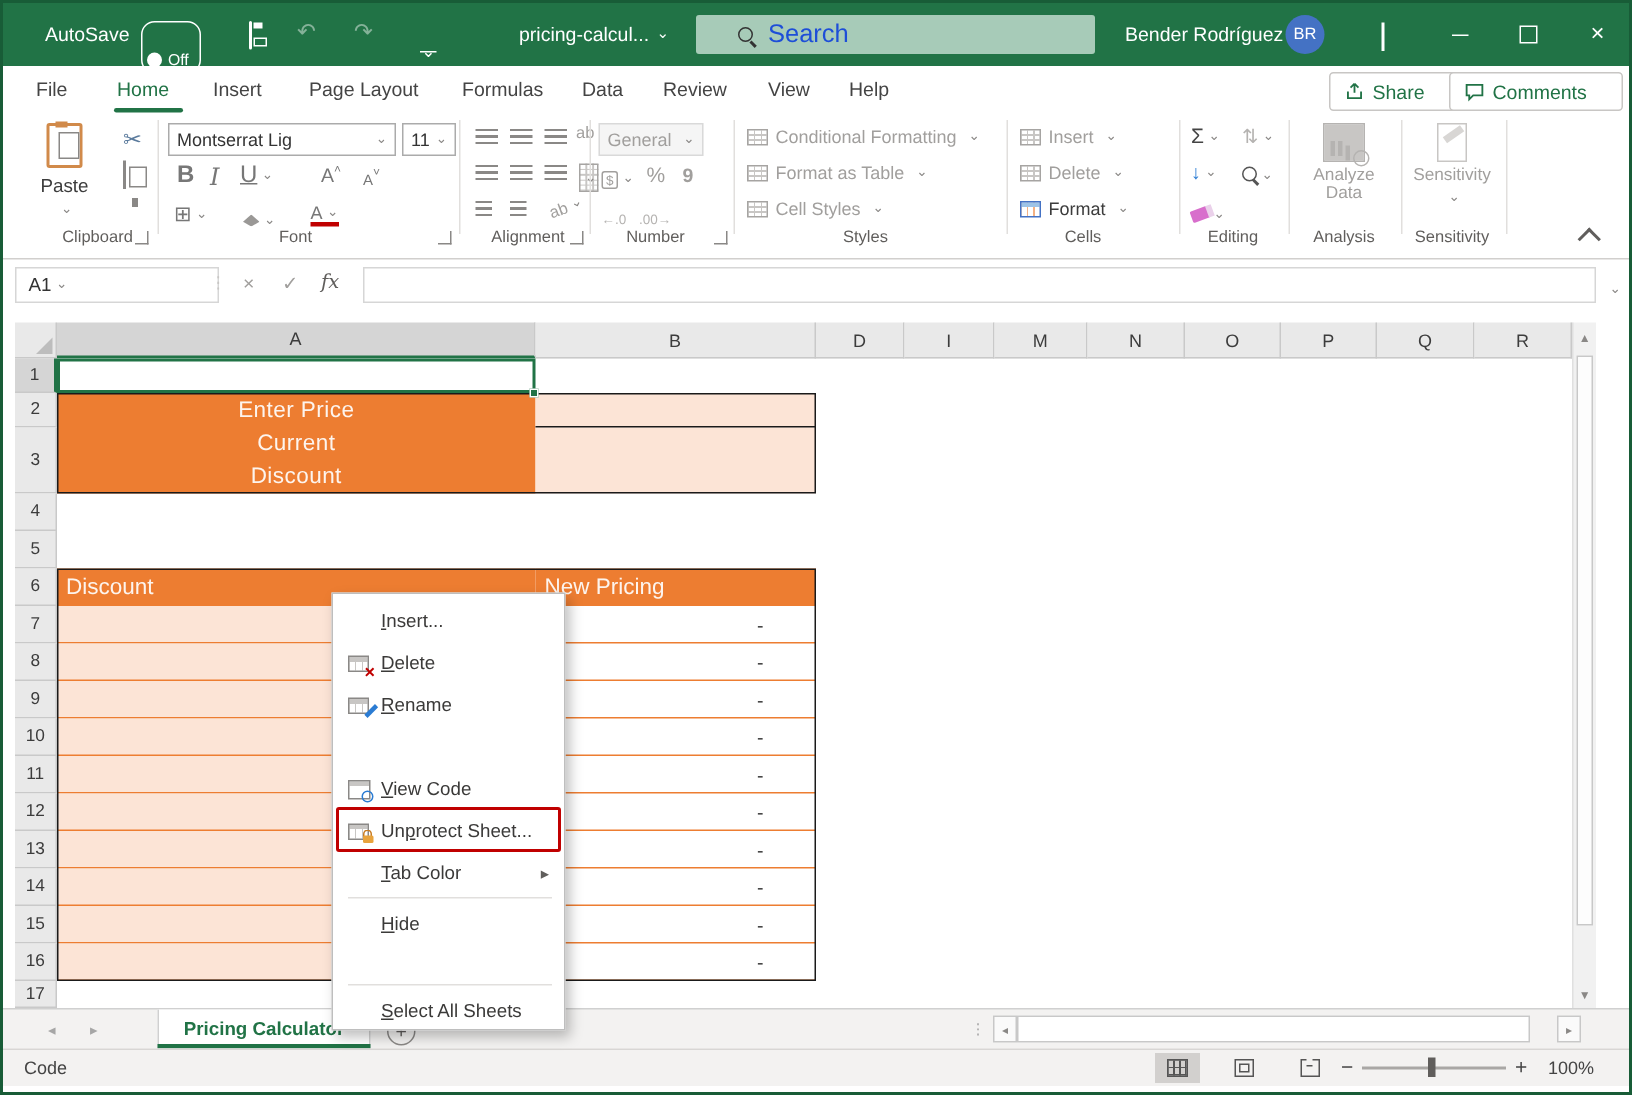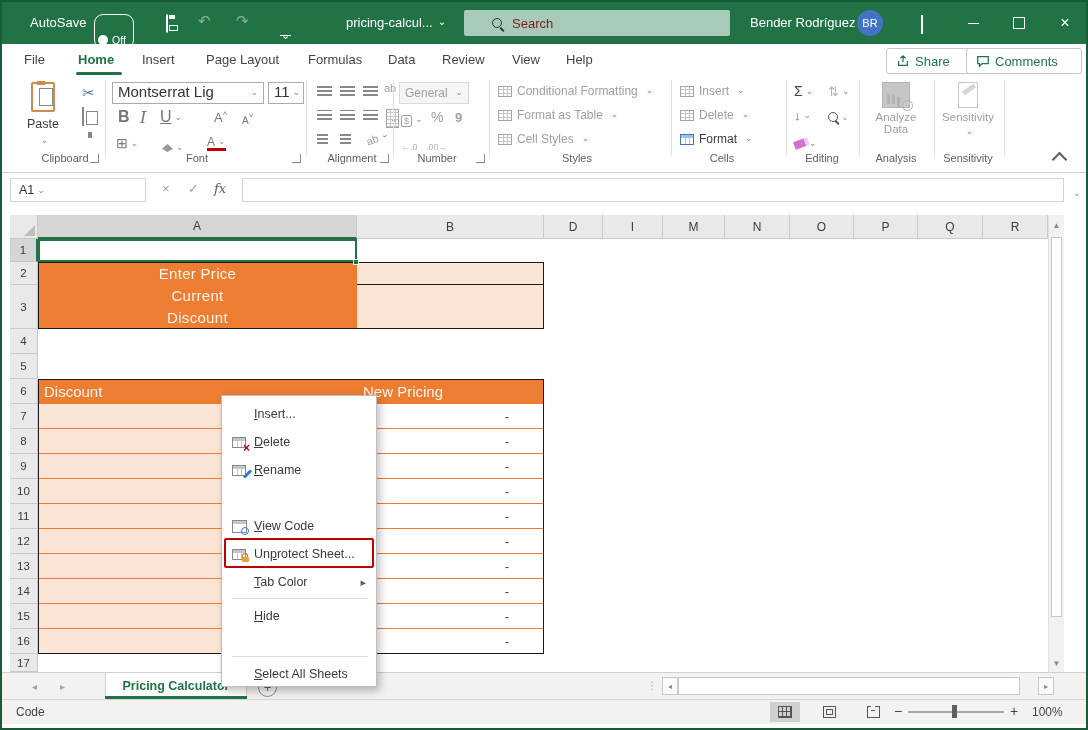--- a/index.html
+++ b/index.html
@@ -25,40 +25,40 @@
   .i-mag{width:8px;height:8px;border:1.5px solid #333;border-radius:50%;position:relative;display:inline-block}
   .i-mag:after{content:"";position:absolute;left:8px;top:8px;width:5px;height:1.5px;background:#333;transform:rotate(45deg);transform-origin:0 0}
   .avatar{width:26px;height:26px;border-radius:50%;background:#4472C4;color:#fff;font-size:11px;display:flex;align-items:center;justify-content:center}
   .i-ribdisp{width:15px;height:13px;border:1.3px solid #fff;position:relative}
   .i-ribdisp:before{content:"";position:absolute;left:0;top:0;width:100%;height:3px;background:#fff}
   .i-max{width:10px;height:10px;border:1.3px solid #fff}
   .winbtn{position:absolute;top:0;width:46px;height:42px;display:flex;align-items:center;justify-content:center;color:#fff}
   
   .tabrow{position:absolute;left:0;top:42px;width:100%;height:32px;background:#fff}
   .rtab{position:absolute;top:0;height:30px;display:flex;align-items:center;font-size:13px;color:#444}
-  .rtab.active{color:#217346;font-weight:bold}
+  .rtab.active{color:#217346;font-weight:normal}
   .home-underline{position:absolute;left:74px;top:70px;width:46px;height:3px;background:#217346;border-radius:2px}
   .pillbtn{position:absolute;top:46px;height:24px;border:1px solid #C8C6C4;border-radius:3px;display:flex;align-items:center;gap:5px;padding:0 9px;color:#217346;font-size:13px;background:#fff}
   
   .ribbon{position:absolute;left:0;top:74px;width:100%;height:96px;background:#fff;border-bottom:1px solid #D1CFCD}
   .vdiv{position:absolute;top:4px;height:76px;width:1px;background:#E1DFDD}
   .grplabel{position:absolute;top:76px;font-size:11px;color:#605E5C;text-align:center}
   .launcher{position:absolute;top:78px;width:8px;height:8px;border-right:1.5px solid #8A8886;border-bottom:1.5px solid #8A8886}
   .gray{color:#A19F9D}
   .dark{color:#3C3C3C}
   .dd:after{content:"⌄";font-size:9px;color:#8A8886;margin-left:3px;vertical-align:2px}
   .clipb{width:20px;height:26px;border:2px solid #D18A4A;border-radius:2px;background:#fff;position:relative}
   .clipb:before{content:"";position:absolute;left:4px;top:-3px;width:8px;height:4px;background:#D18A4A}
   .clipb:after{content:"";position:absolute;left:6px;top:4px;width:12px;height:16px;background:#fff;border:1px solid #8A8886}
   .i-cut:before{content:"✂";color:#5B7B9D;font-size:15px}
   .i-copy{width:10px;height:12px;border:1.3px solid #8A8886;background:#fff;position:relative}
   .i-copy:before{content:"";position:absolute;left:3px;top:3px;width:10px;height:12px;border:1.3px solid #8A8886;background:#fff}
   .i-painter{width:12px;height:7px;background:#E8A33D;position:relative}
   .i-painter:before{content:"";position:absolute;left:4px;top:-6px;width:4px;height:6px;background:#8A8886}
-  .inputbox{border:1px solid #ABABAB;background:#fff;font-size:15px;color:#333;display:flex;align-items:flex-start;padding:0 5px;box-sizing:border-box;justify-content:space-between}
+  .inputbox{border:1px solid #ABABAB;background:#fff;font-size:12px;color:#333;display:flex;align-items:center;padding:0 5px;box-sizing:border-box;justify-content:space-between}
   .i-b:before{content:"B";font-weight:bold;color:#777}
   .i-i:before{content:"I";font-style:italic;font-family:"DejaVu Serif",serif;color:#777}
   .i-u:before{content:"U";text-decoration:underline;color:#777}
   .i-Abig:before{content:"A";color:#777;font-size:13px}
   .i-Asm:before{content:"A";color:#777;font-size:10px}
   .carup:after{content:"˄";font-size:8px;color:#777;vertical-align:6px}
   .cardn:after{content:"˅";font-size:8px;color:#777;vertical-align:6px}
   .i-borders:before{content:"⊞";color:#777;font-size:14px}
   .i-fill{width:11px;height:8px;background:#9A9896;clip-path:polygon(50% 0,100% 60%,50% 100%,0 60%);position:relative}
   .i-fill:after{content:"";position:absolute;left:-1px;top:11px;width:13px;height:3px;background:#BDBBB9}
@@ -160,21 +160,21 @@
       <span class="autosave-dot"></span>
       <span class="tb-txt" style="font-size:10.5px">Off</span>
     </span>
     <span class="abs i-save" style="left:164px;top:13px"></span>
     <span class="abs i-undo dim" style="left:196px;top:10px"></span>
     <span class="abs i-redo dim" style="left:234px;top:10px"></span>
     <span class="abs i-qat" style="left:276px;top:20px"></span>
     <span class="abs tb-txt ddw" style="left:344px;top:13px"><span>pricing-calcul...</span></span>
     <div class="searchbox">
       <span class="i-mag" style="position:absolute;left:28px;top:8px"></span>
-      <span style="font-size:13px;color:#7f1d1d">Search</span>
+      <span style="font-size:17px;color:#1d4ed8">Search</span>
     </div>
     <span class="abs tb-txt" style="left:748px;top:13px">Bender Rodríguez</span>
     <span class="abs avatar" style="left:855px;top:8px">BR</span>
     <span class="abs i-ribdisp" style="left:906px;top:14px"></span>
     <div class="winbtn" style="left:948px">
         <span style="width:11px;border-top:1.4px solid #fff"></span>
       </div>
     <div class="winbtn" style="left:994px">
         <span class="i-max"></span>
       </div>

